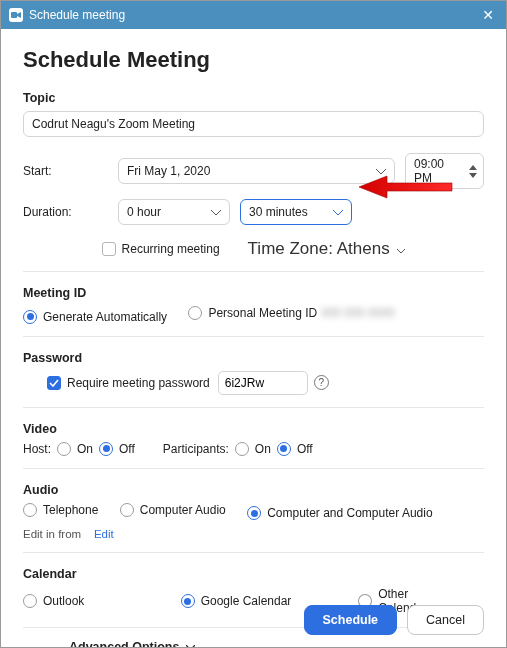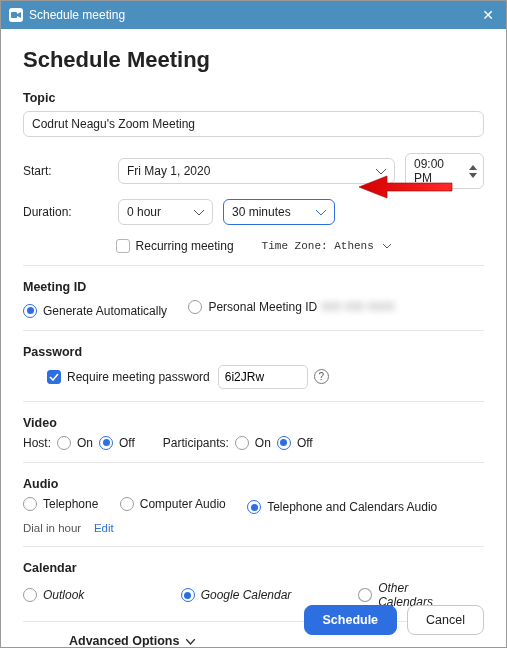--- a/index.html
+++ b/index.html
@@ -66,21 +66,21 @@
   }
   .checkbox.checked { background: #2d6fe0; border-color: #2d6fe0; color: #fff; }
   .radio {
     width: 14px; height: 14px; border: 1.5px solid #9a9aa0; border-radius: 50%;
     display: inline-flex; align-items: center; justify-content: center;
     margin-right: 6px; vertical-align: middle; cursor: pointer;
   }
   .radio.checked { border-color: #2d6fe0; }
   .radio.checked::after { content: ""; width: 7px; height: 7px; background: #2d6fe0; border-radius: 50%; }
   .inline-opt { display: inline-flex; align-items: center; margin-right: 18px; font-size: 12px; cursor: pointer; }
-  .timezone { font-size: 11px; color: #333; cursor: pointer; font-family: Liberation Mono, monospace; }
+  .timezone { font-size: 17px; color: #333; cursor: pointer; }
   .small-input {
     border: 1px solid #d4d4d8; border-radius: 5px; padding: 4px 6px; font-size: 12px; width: 90px;
   }
   .help-circle {
     width: 15px; height: 15px; border: 1px solid #777; border-radius: 50%;
     display: inline-flex; align-items: center; justify-content: center;
     font-size: 10px; color: #555; margin-left: 6px; cursor: pointer;
   }
   .link { color: #2d6fe0; cursor: pointer; }
   .blur { color: transparent; text-shadow: 0 0 6px rgba(0,0,0,0.4); }
@@ -144,21 +144,21 @@
             <svg width="8" height="5">
               <path d="M0 0 L4 5 L8 0 Z" fill="#555"></path>
             </svg>
           </span>
       </span>
     </div>
   </div>
 
   <div class="row" style="margin-top:10px;">
     <span class="lbl">Duration:</span>
-    <div class="dropdown" style="width:95px;">
+    <div class="dropdown" style="width:112px;">
       <span>0 hour</span>
       <span class="chev"><svg width="10" height="6">
             <path d="M0 0 L5 5 L10 0" stroke="#555" fill="none"></path>
           </svg></span>
     </div>
     <div class="dropdown highlight" style="width:112px;text-align:center;">
       <span>30 minutes</span>
       <span class="chev"><svg width="10" height="6">
             <path d="M0 0 L5 5 L10 0" stroke="#2d6fe0" fill="none"></path>
           </svg></span>
@@ -244,34 +244,34 @@
       <span class="inline-opt">
         <span class="radio"></span>
         <span>Telephone</span>
       </span>
       <span class="inline-opt">
         <span class="radio"></span>
         <span>Computer Audio</span>
       </span>
       <span class="inline-opt">
         <span class="radio checked"></span>
-        <span>Telephone and Calendars Audio</span>
+        <span>Computer and Computer Audio</span>
       </span>
     </div>
     <div style="margin-top:8px; font-size:11.5px;">
-      <span style="color:#555;">Dial in hour</span>
+      <span style="color:#555;">Edit in from</span>
       &nbsp;&nbsp;
       <span class="link">Edit</span>
     </div>
   </div>
   <hr class="hr">
 
   <div class="section">
     <div class="label-strong">Calendar</div>
-    <div style="margin-top:6px; display:flex;font-style:italic;">
+    <div style="margin-top:6px; display:flex;">
       <span class="inline-opt" style="width:140px;">
         <span class="radio"></span>
         <span>Outlook</span>
       </span>
       <span class="inline-opt" style="width:160px;">
         <span class="radio checked"></span>
         <span>Google Calendar</span>
       </span>
       <span class="inline-opt">
         <span class="radio"></span>

